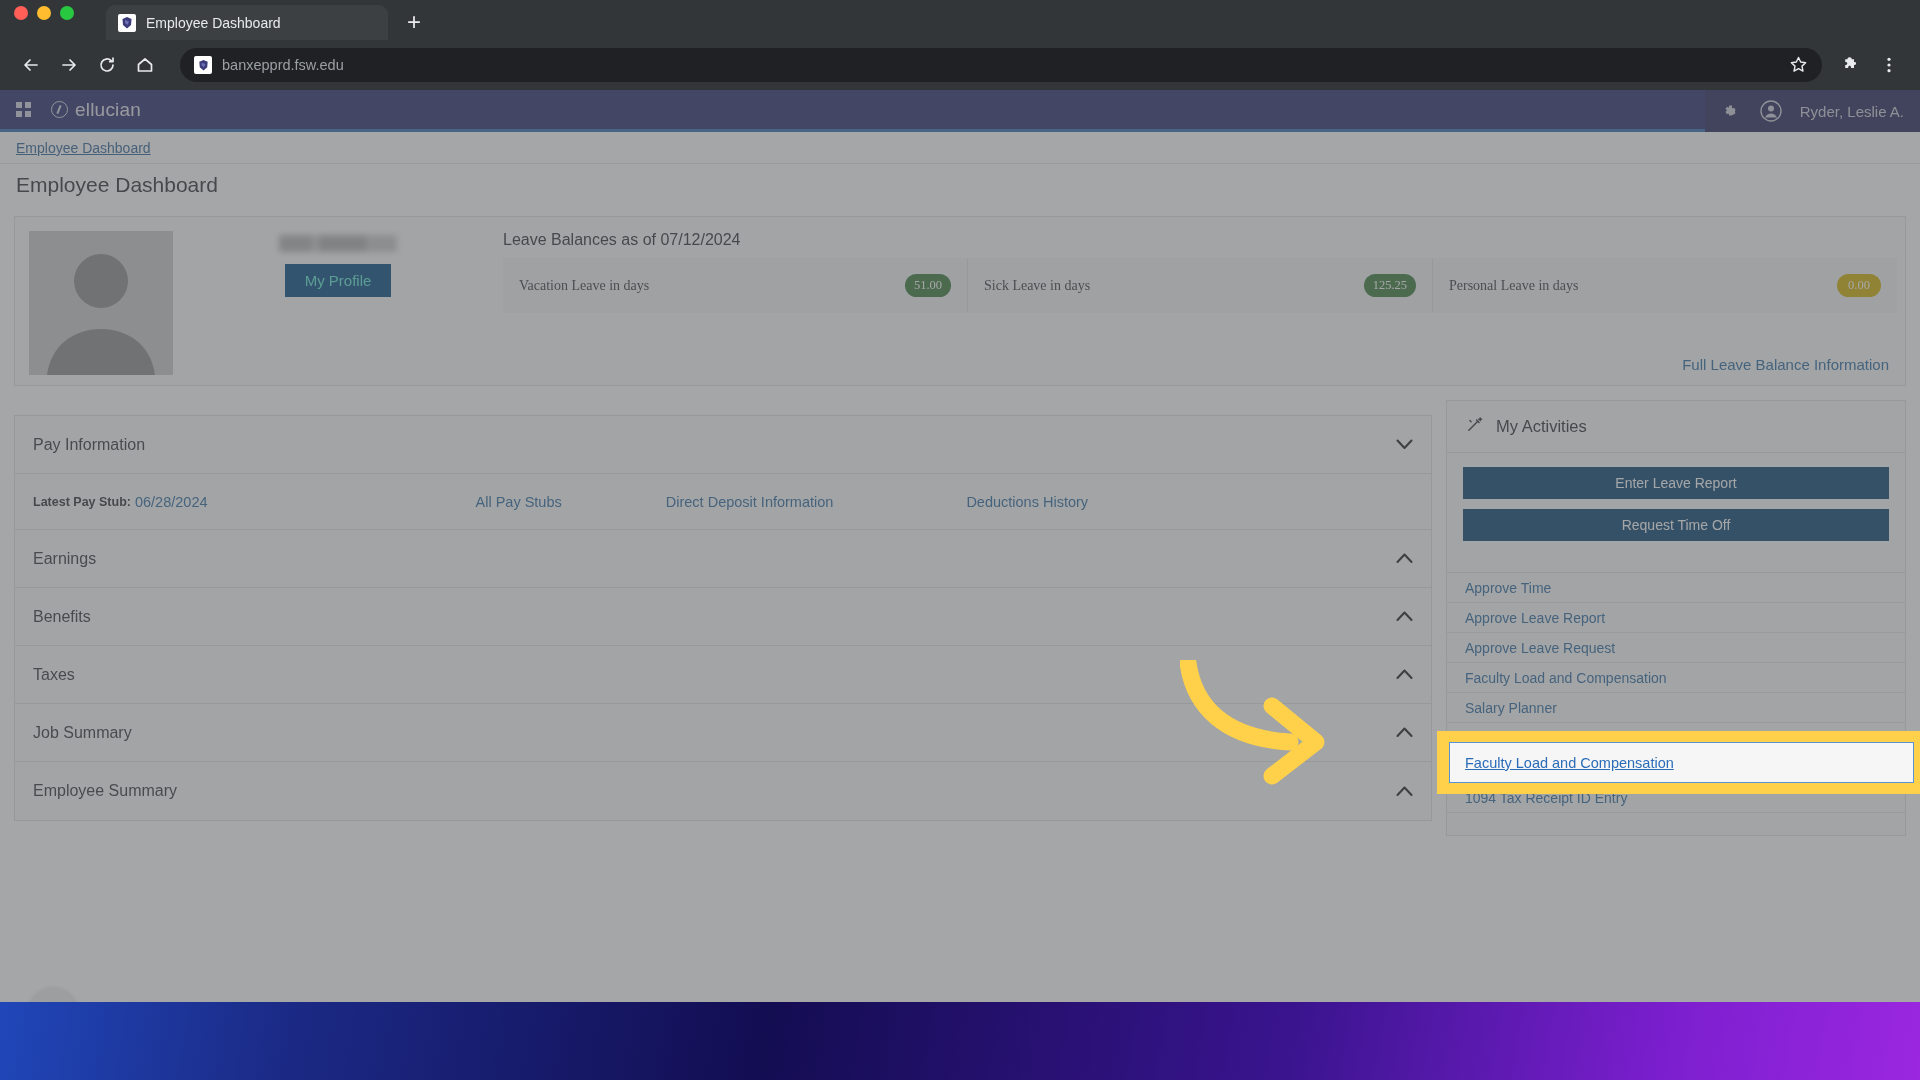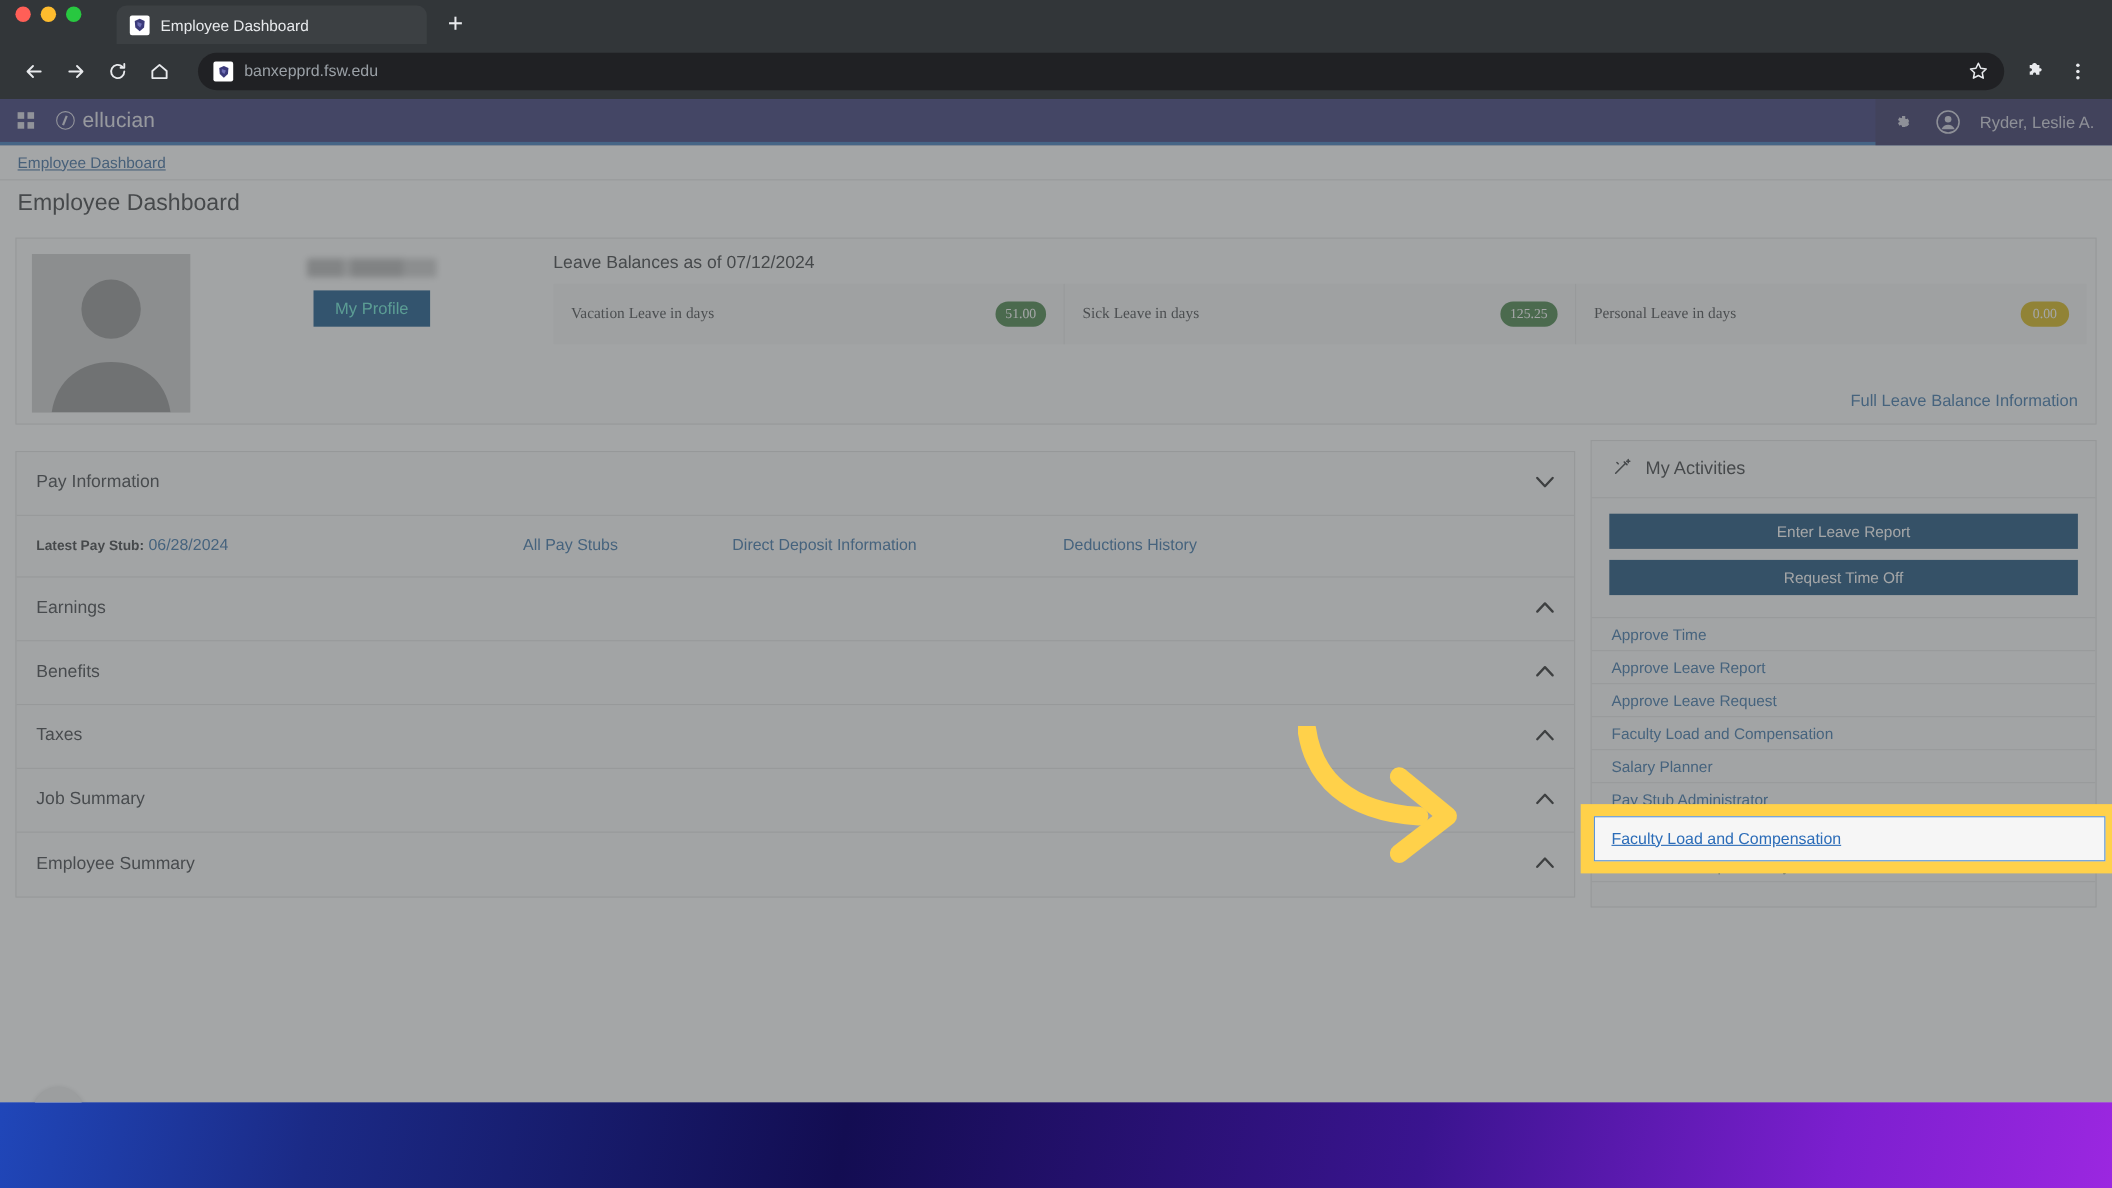--- a/index.html
+++ b/index.html
@@ -190,21 +190,21 @@
     height: 52px; display: flex; align-items: center; gap: 12px;
     padding: 0 18px; border-bottom: 1px solid #e2e2e2;
   }
   .act-head-title { font-size: 16.5px; color: #2f3134; }
   .act-buttons { padding: 14px 16px 16px 16px; border-bottom: 1px solid #e2e2e2; }
   .act-btn {
     display: block; width: 100%; background: #0a4372; color: #fff;
     border: none; height: 32px; font-size: 14px; cursor: pointer;
     margin-bottom: 10px; font-family: inherit;
   }
-  .act-btn:last-child { margin-bottom: 4px; }
+  .act-btn:last-child { margin-bottom: 15px; }
   .act-item {
     height: 30px; display: flex; align-items: center; padding: 0 18px;
     border-bottom: 1px solid #e4e4e4; color: #2f6ba3; font-size: 14px;
     cursor: pointer;
   }
   .act-item:last-child { border-bottom: none; }
   .act-spacer { height: 22px; }
 
   
   .guru {

